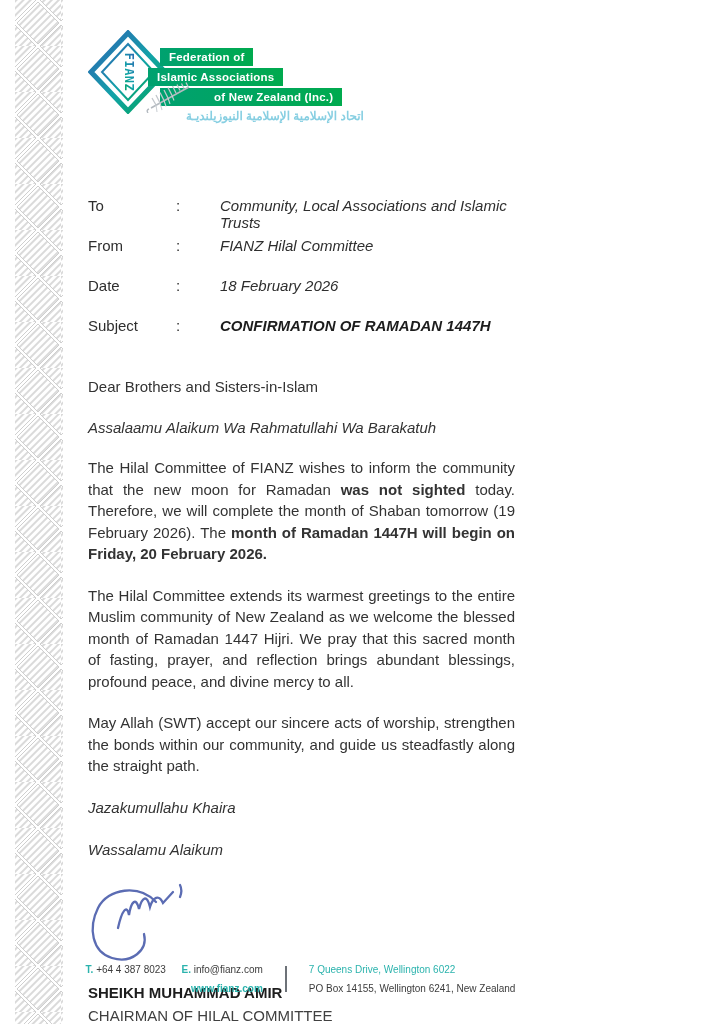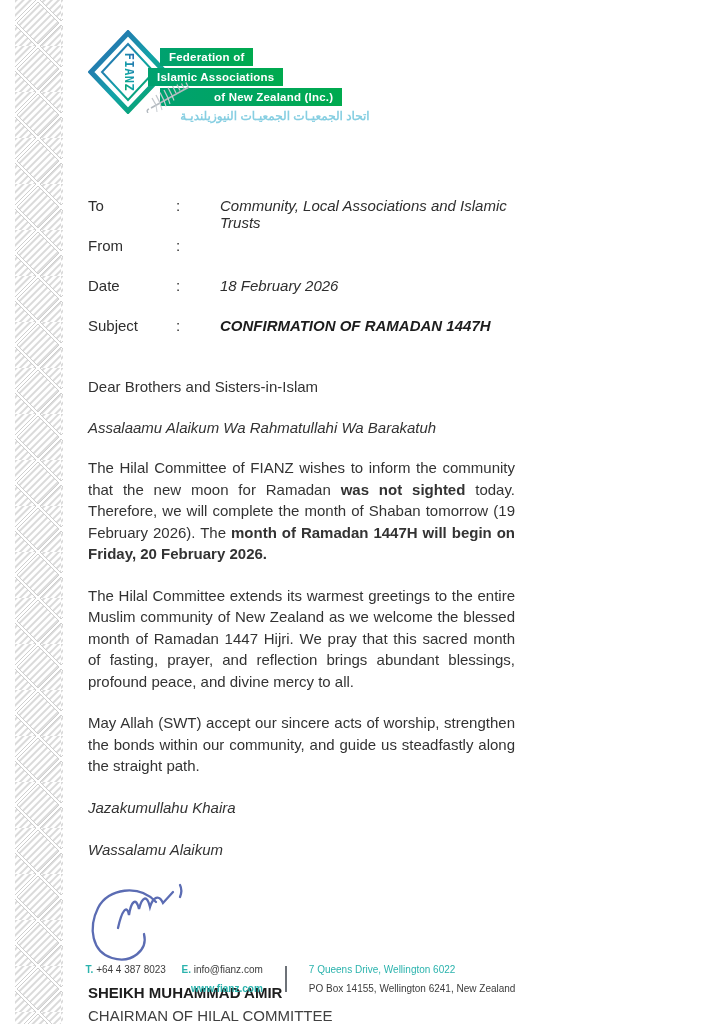--- a/index.html
+++ b/index.html
@@ -113,34 +113,35 @@
       <div class="banner b2">Islamic Associations</div>
       <div class="banner b3">
         <svg class="fern" width="48" height="32" viewBox="0 0 48 32" xmlns="http://www.w3.org/2000/svg">
           <path d="M5,27 C16,21 30,13 43,6" stroke="#b4bac0" stroke-width="1.6" fill="none"></path>
           <path d="M3,28 q-3,1 -1,4" stroke="#b4bac0" stroke-width="1.4" fill="none"></path>
           <path d="M10,24 l-4,-7 M14,22 l-4,-8 M18,19.5 l-4,-8 M22,17 l-4,-8 M26,14.5 l-4,-8 M30,12 l-3.5,-7 M34,9.5 l-3,-6 M38,7.5 l-2.5,-5 M42,5.5 l-2,-4" stroke="#c2c7cc" stroke-width="1.3" fill="none"></path>
           <path d="M10,24 l1,7 M14,22 l2,7 M18,19.5 l2,6 M22,17 l2,6 M26,14.5 l2,5" stroke="#ccd1d5" stroke-width="1.1" fill="none"></path>
         </svg>
         <span>of New Zealand (Inc.)</span>
       </div>
-      <div class="arabic">اتحاد الجمعيـات الجمعيـات النيوزيلنديـة</div>
+      <div class="arabic">اتحاد الإسلامية الإسلامية النيوزيلنديـة</div>
     </div>
   </header>
 
 
   <section class="meta">
     <div class="mrow">
       <span class="mlabel">To</span>
       <span class="mcolon">:</span>
       <span class="mvalue">Community, Local Associations and Islamic Trusts</span>
     </div>
     <div class="mrow">
       <span class="mlabel">From</span>
       <span class="mcolon">:</span>
+      <span class="mvalue">FIANZ Hilal Committee</span>
     </div>
     <div class="mrow">
       <span class="mlabel">Date</span>
       <span class="mcolon">:</span>
       <span class="mvalue">18 February 2026</span>
     </div>
     <div class="mrow">
       <span class="mlabel">Subject</span>
       <span class="mcolon">:</span>
       <span class="mvalue bold">CONFIRMATION OF RAMADAN 1447H</span>

